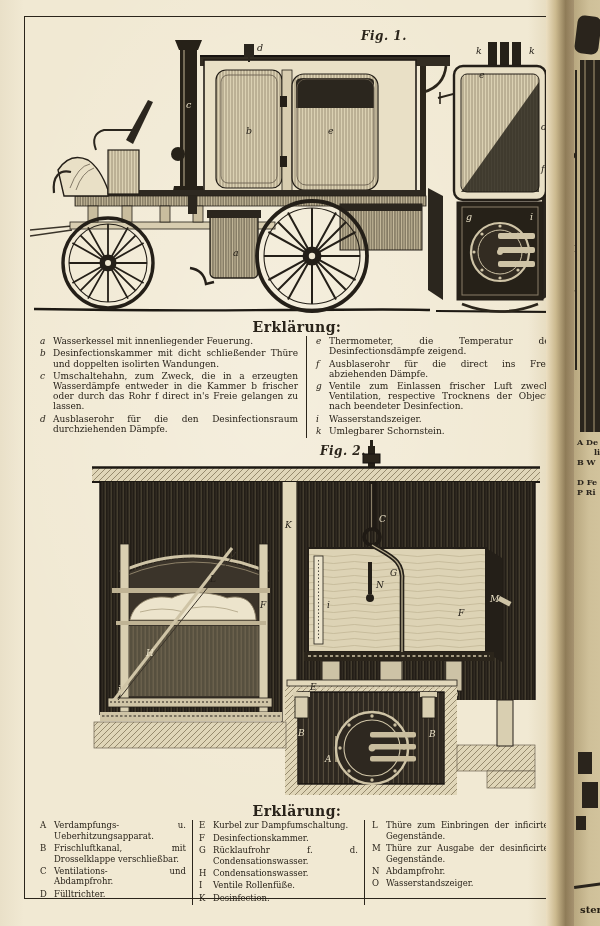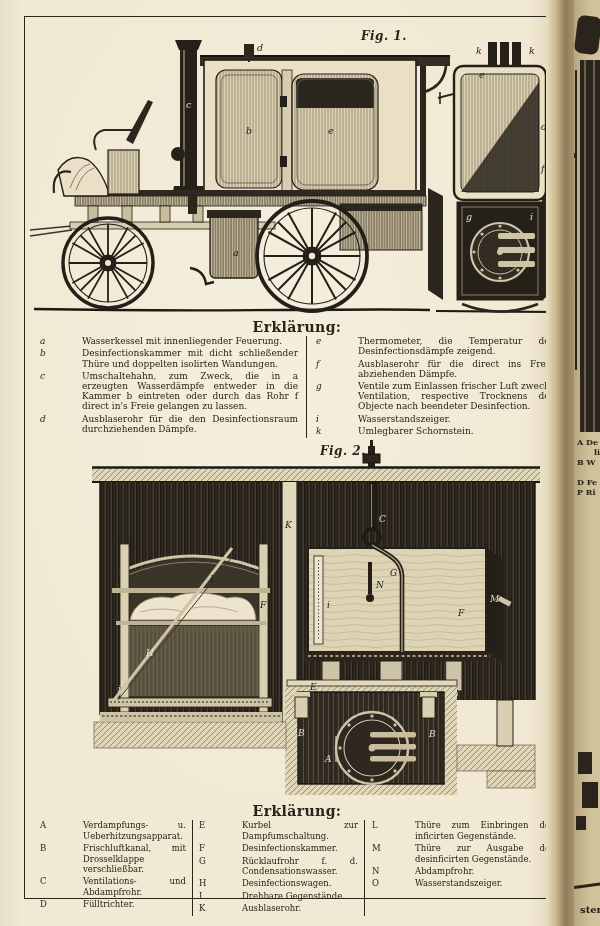--- a/index.html
+++ b/index.html
@@ -22,21 +22,21 @@
   .figcap { font-size:12px; font-style:italic; font-weight:700; letter-spacing:.5px; color:#2b251b; }
 
   
   .exp { font-size:9px; line-height:10.2px; color:#29231a; }
   .exp-title { text-align:center; font-weight:700; font-size:14px; letter-spacing:.4px; margin-bottom:4px; }
   .cols { display:flex; align-items:stretch; }
   .col { text-align:justify; }
   .col + .col { border-left:1px solid #2b251b; }
   .item { display:flex; margin-bottom:2px; }
   .item .k { flex:0 0 13px; font-style:italic; text-align:left; }
-  .item .t { flex:1;margin-left:29px; }
+  .item .t { flex:1; }
   .exp2 { font-size:8.5px; line-height:10.4px; }
   .exp2 .item .k { font-style:normal; flex-basis:14px; }
 
   
   .gutter {
     left:546px; top:0; width:28px; height:926px;
     background:linear-gradient(to right,#ecdfc2 0,#cbb98e 35%,#8f7c58 70%,#a69270 100%);
   }
   .nextpage {
     left:574px; top:0; width:38px; height:926px;
@@ -214,21 +214,21 @@
       <div class="item">
           <span class="k">a</span>
           <span class="t">Wasserkessel mit innenliegender Feuerung.</span>
         </div>
       <div class="item">
           <span class="k">b</span>
           <span class="t">Desinfectionskammer mit dicht schließender Thüre und doppelten isolirten Wandungen.</span>
         </div>
       <div class="item">
           <span class="k">c</span>
-          <span class="t">Umschaltehahn, zum Zweck, die in a erzeugten Wasserdämpfe entweder in die Kammer b eintreten oder durch das Rohr f direct in's Freie gelangen zu lassen.</span>
+          <span class="t">Umschaltehahn, zum Zweck, die in a erzeugten Wasserdämpfe entweder in die Kammer b frischer oder durch das Rohr f direct in's Freie gelangen zu lassen.</span>
         </div>
       <div class="item">
           <span class="k">d</span>
           <span class="t">Ausblaserohr für die den Desinfectionsraum durchziehenden Dämpfe.</span>
         </div>
     </div>
     <div class="col" style="width:248px;padding-left:9px;">
       <div class="item">
           <span class="k">e</span>
           <span class="t">Thermometer, die Temperatur der Desinfectionsdämpfe zeigend.</span>
@@ -427,29 +427,29 @@
       <div class="item">
           <span class="k">F</span>
           <span class="t">Desinfectionskammer.</span>
         </div>
       <div class="item">
           <span class="k">G</span>
           <span class="t">Rücklaufrohr f. d. Condensationswasser.</span>
         </div>
       <div class="item">
           <span class="k">H</span>
-          <span class="t">Desinfectionswagen.</span>
+          <span class="t">Condensationswasser.</span>
         </div>
       <div class="item">
           <span class="k">I</span>
-          <span class="t">Drehbare Gegenstände.</span>
+          <span class="t">Ventile Rollenfüße.</span>
         </div>
       <div class="item">
           <span class="k">K</span>
-          <span class="t">Ausblaserohr.</span>
+          <span class="t">Desinfection.</span>
         </div>
     </div>
     <div class="col" style="width:190px;padding-left:7px;">
       <div class="item">
           <span class="k">L</span>
           <span class="t">Thüre zum Einbringen der inficirten Gegenstände.</span>
         </div>
       <div class="item">
           <span class="k">M</span>
           <span class="t">Thüre zur Ausgabe der desinficirten Gegenstände.</span>

